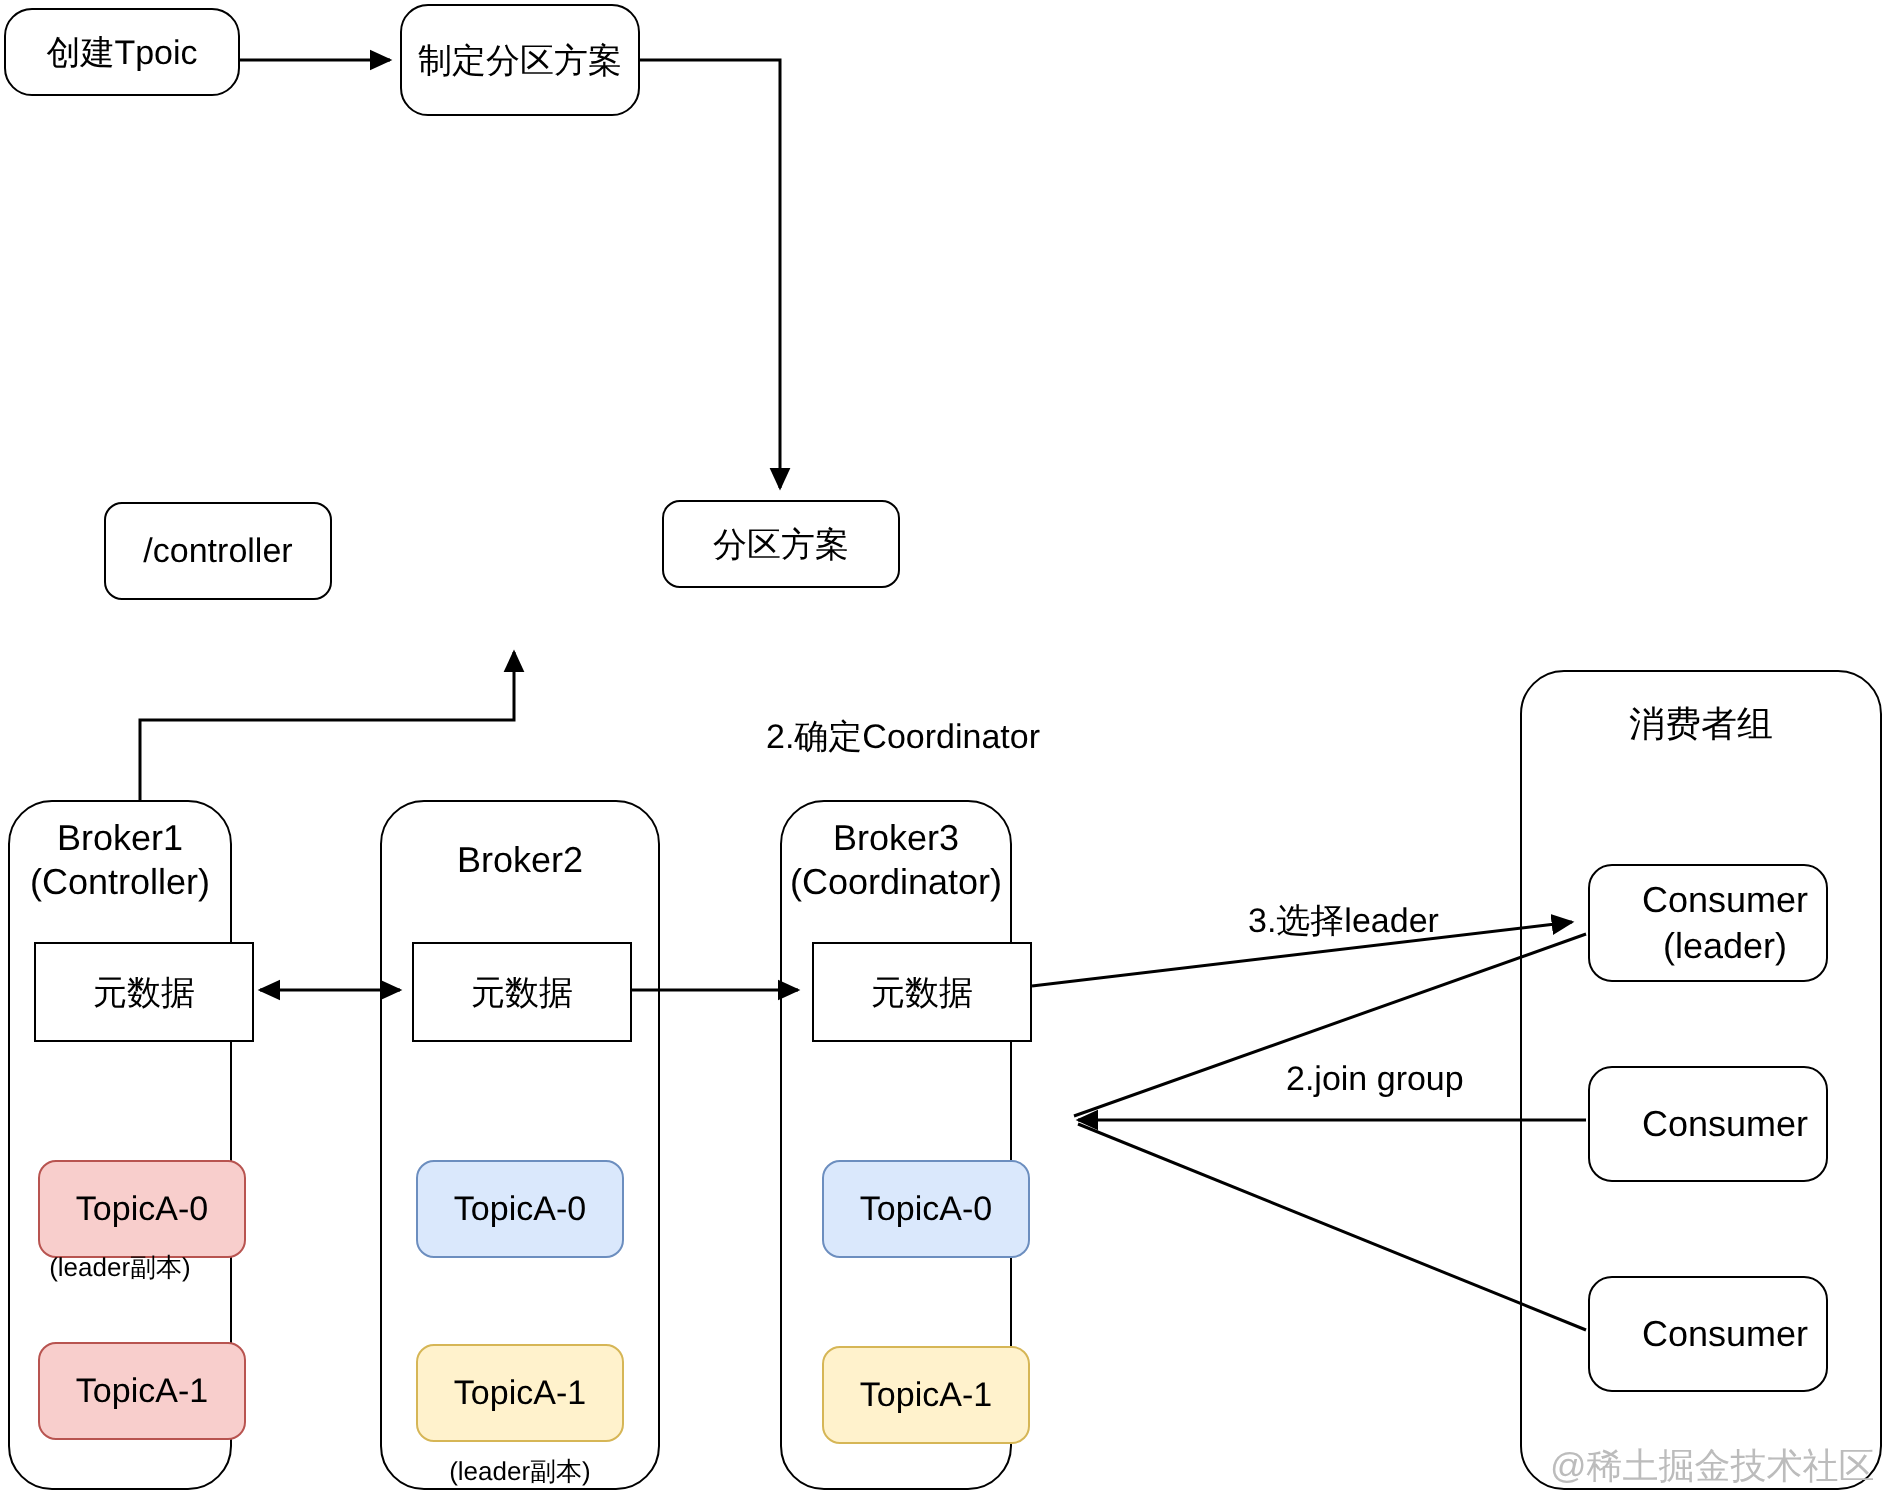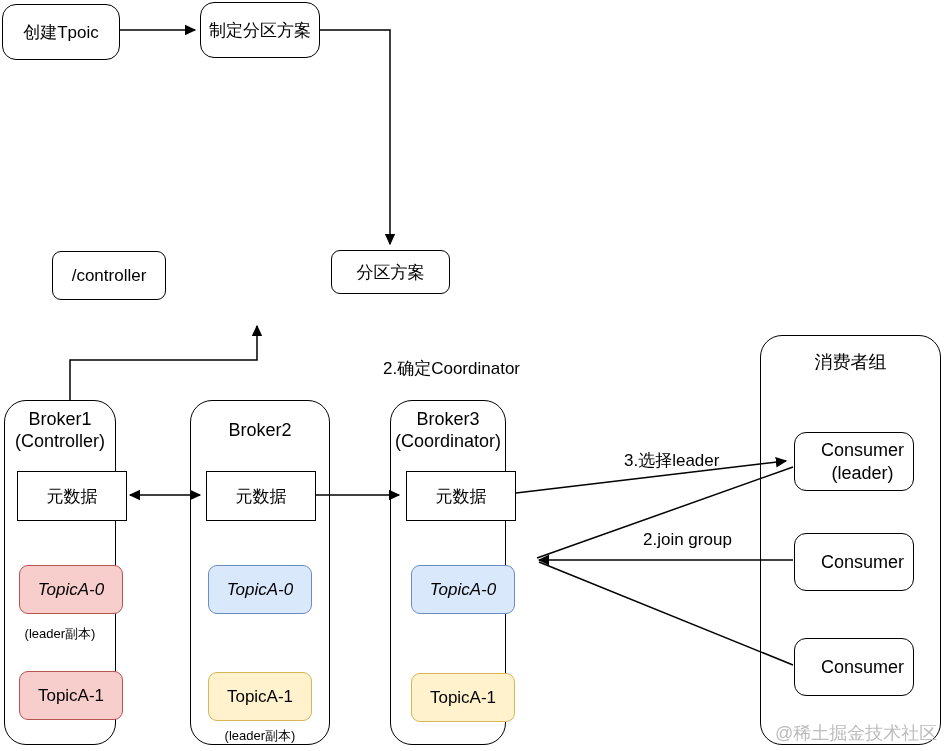--- a/index.html
+++ b/index.html
@@ -29,21 +29,21 @@
   .meta-box{
     position:absolute;left:15px;top:70px;width:110px;height:50px;
     border:1.5px solid #000;background:#fff;box-sizing:border-box;
     display:flex;align-items:center;justify-content:center;font-size:17px;
   }
   .topic{
     position:absolute;left:17px;width:104px;height:49px;border-radius:9px;
     box-sizing:border-box;display:flex;align-items:center;justify-content:center;
     font-size:17px;border:1.5px solid;
   }
-  .topic.t0{top:164px;font-style:italic;}
+  .topic.t0{top:179px;}
   .topic.t1{top:271px;}
   .topic.pink{background:#f8cecc;border-color:#b85450;}
   .topic.blue{background:#dae8fc;border-color:#6c8ebf;}
   .topic.yellow{background:#fff2cc;border-color:#d6b656;}
   .topic-note{
     position:absolute;left:0;right:0;text-align:center;font-size:13px;
   }
   .consumer{
     position:absolute;left:33px;width:120px;border:1.5px solid #000;border-radius:12px;
     background:#fff;box-sizing:border-box;
@@ -52,21 +52,21 @@
   }
   .annotation{position:absolute;font-size:17px;white-space:nowrap;}
   .watermark{position:absolute;font-size:18px;color:#bcbcbc;white-space:nowrap;}
   svg.wires{position:absolute;left:0;top:0;pointer-events:none;z-index:6;}
 </style>
 </head>
 <body>
 
 <div class="canvas">
 
-  <div class="box rounded-md label17" style="left:2px;top:4px;width:118px;height:56px;">创建Tpoic</div>
+  <div class="box rounded-md label17" style="left:2px;top:4px;width:118px;height:44px;">创建Tpoic</div>
 
   <div class="box rounded-md label17" style="left:200px;top:2px;width:120px;height:56px;">制定分区方案</div>
 
   <div class="box rounded-sm label17" style="left:52px;top:251px;width:114px;height:49px;">/controller</div>
   <div class="box rounded-sm label17" style="left:331px;top:250px;width:119px;height:44px;">分区方案</div>
 
   <div class="container-box broker" style="left:4px;top:400px;width:112px;height:345px;">
     <div class="broker-title">
       <span>Broker1</span>
       <span>(Controller)</span>

